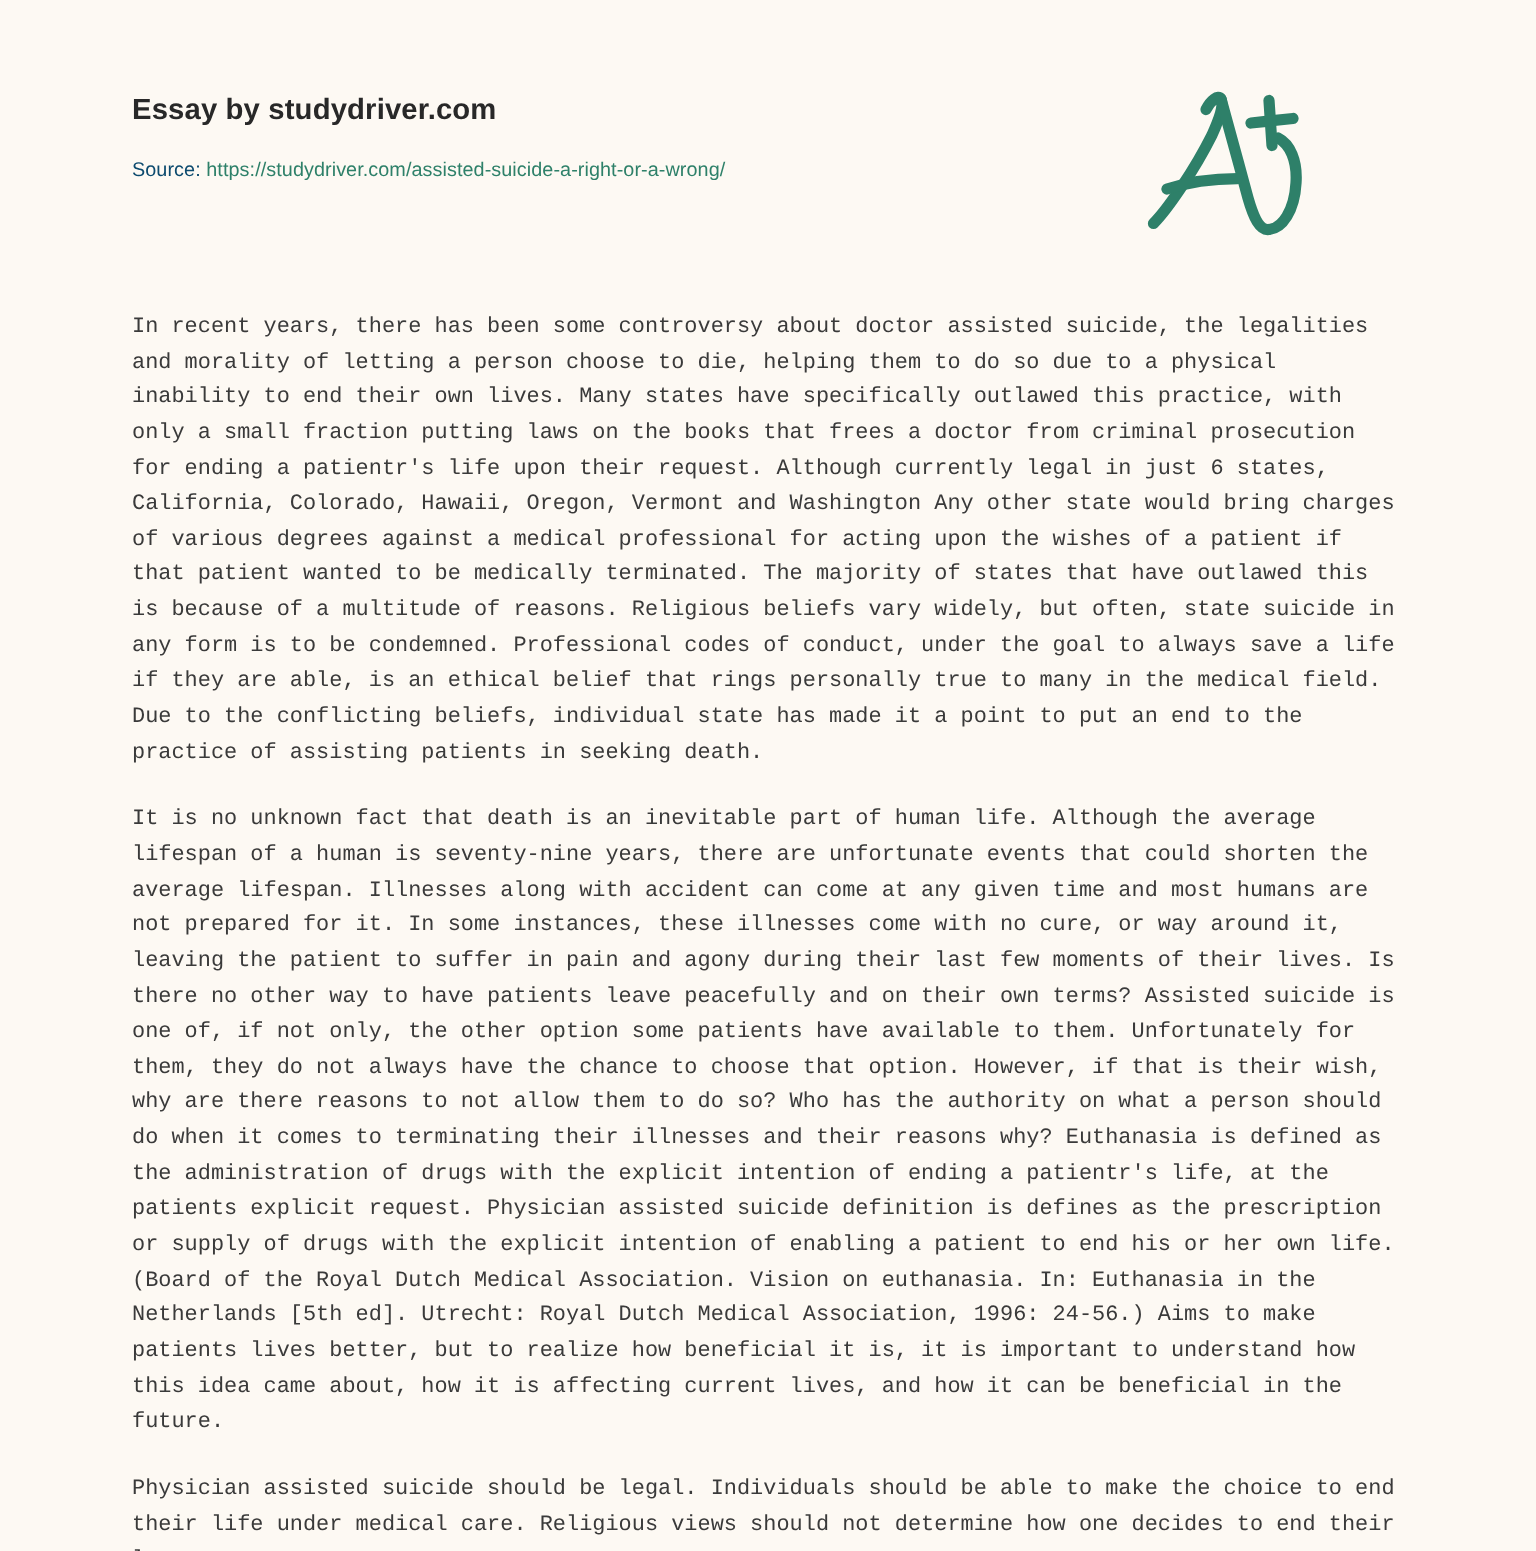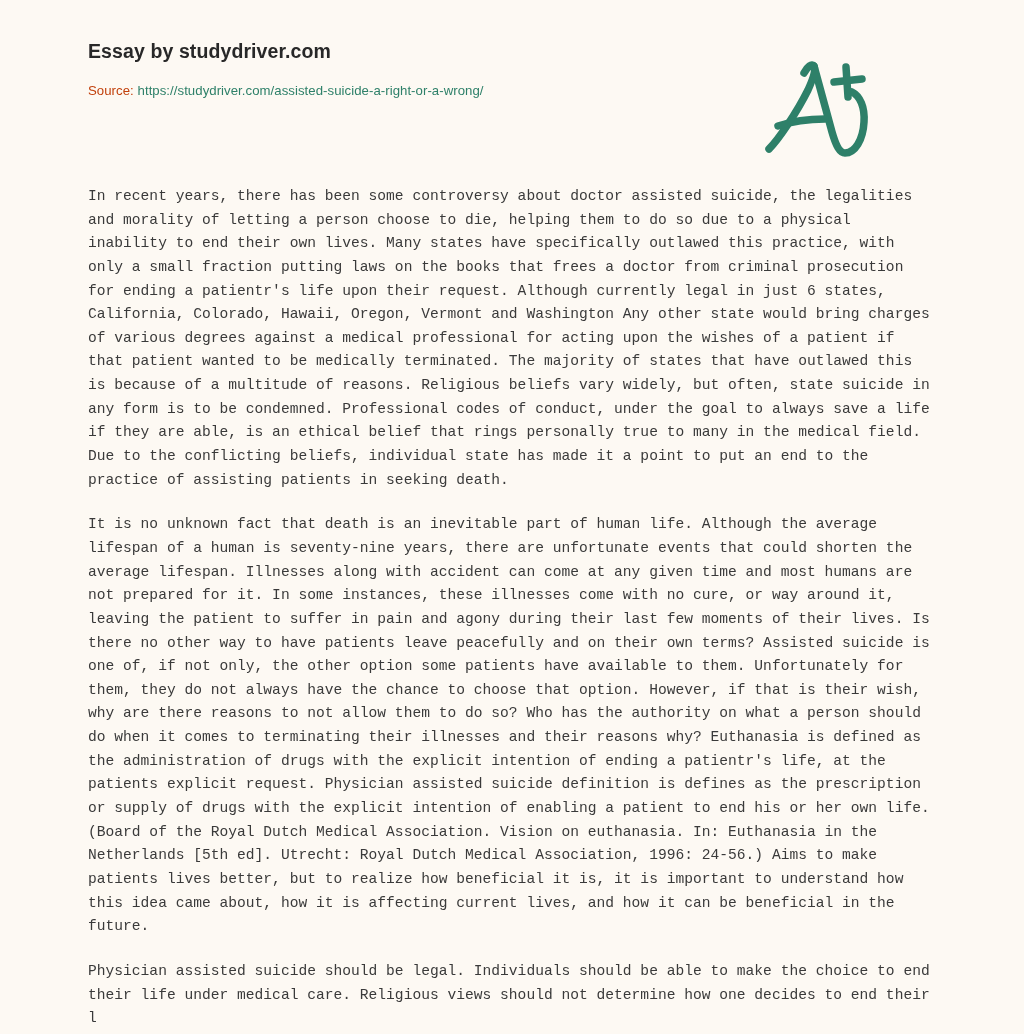--- a/index.html
+++ b/index.html
@@ -20,42 +20,42 @@
     position: relative;
     width: 1024px;
     height: 1034px;
     box-sizing: border-box;
     padding: 0 88px;
   }
 
   
   .header {
     position: relative;
-    padding-top: 40px;
+    padding-top: 62px;
     min-height: 118px;
   }
 
   .essay-by {
     font-size: 19.5px;
     font-weight: bold;
     color: #282828;
     letter-spacing: 0.1px;
     line-height: 1.2;
   }
 
   .source-line {
     margin-top: 19px;
     font-size: 13.2px;
     line-height: 1.3;
     color: #7e7a74;
     letter-spacing: 0.05px;
   }
 
   .source-label {
-    color: #c2410c;
+    color: #0c4a6e;
   }
 
   .source-url {
     color: #2e8069;
     text-decoration: none;
     margin-top: 36px;
   }
 
   
   .logo {

